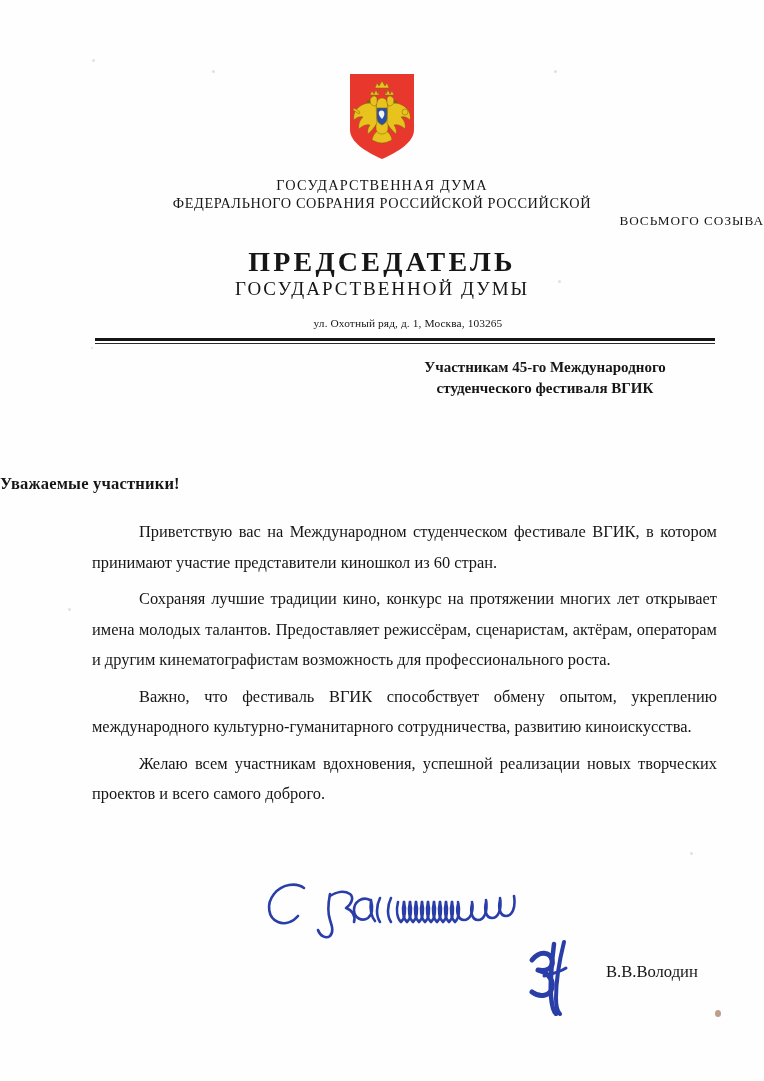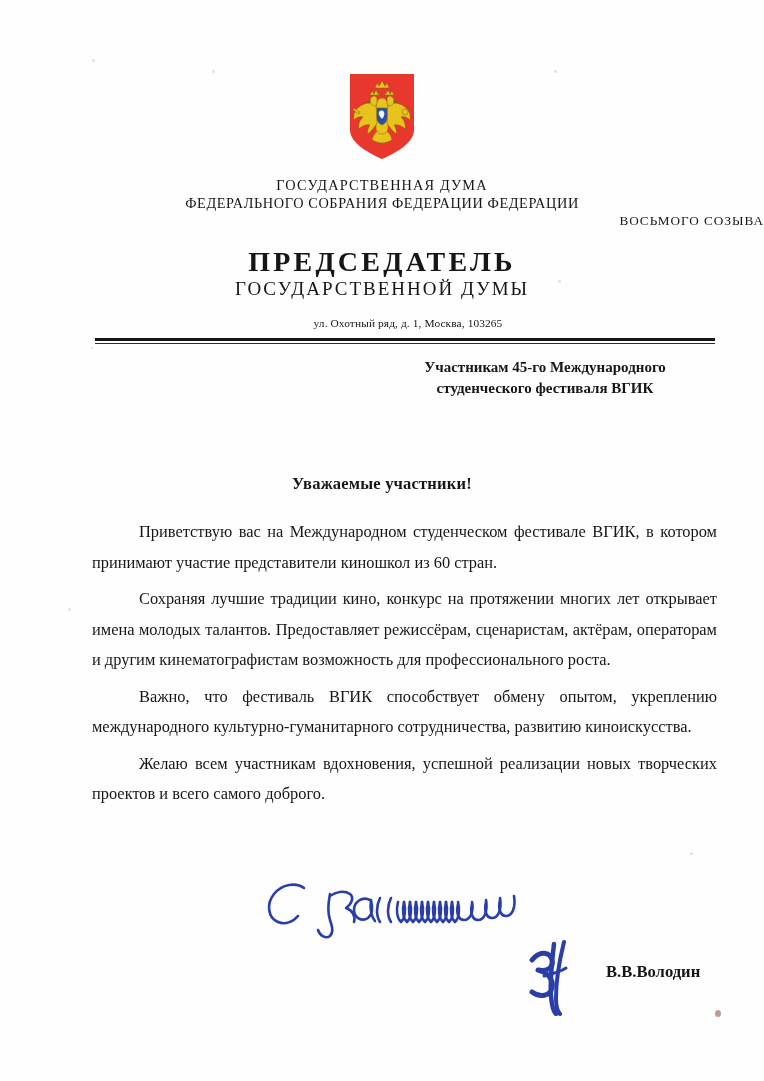--- a/index.html
+++ b/index.html
@@ -129,21 +129,20 @@
     font-size: 16.3px;
     line-height: 1.4;
   }
 
   
   .salutation {
     position: absolute;
     top: 474px;
     left: 0;
     width: 764px;
-    text-align: center;
     font-size: 16.5px;
     font-weight: bold;
     letter-spacing: 0.2px;
   }
 
   
   .body {
     position: absolute;
     top: 517px;
     left: 92px;
@@ -174,21 +173,20 @@
     left: 520px;
     width: 70px;
     height: 78px;
   }
   .sig-name {
     position: absolute;
     top: 962px;
     left: 606px;
     font-size: 16.6px;
     white-space: nowrap;
-    font-weight: bold;
   }
 
   
   .speck {
     position: absolute;
     background: #b08d78;
     border-radius: 50%;
     opacity: 0.85;
   }
   .speck-gray {
@@ -237,21 +235,21 @@
         </g>
 
         <path d="M29,36 H39 V46 C39,50 36,52 34,53 C32,52 29,50 29,46 Z" fill="#2a4fa8" stroke="#7a6412" stroke-width="0.6"></path>
         <path d="M31,40 C32,38 35,38 36,40 C37,42 36,45 34,47 C32,45 30,42 31,40 Z" fill="#f2f2f2"></path>
       </svg>
     </div>
   </div>
 
   <div class="letterhead">
     <div class="lh-line1">ГОСУДАРСТВЕННАЯ  ДУМА</div>
-    <div class="lh-line2">ФЕДЕРАЛЬНОГО СОБРАНИЯ ФЕДЕРАЦИИ ФЕДЕРАЦИИ</div>
+    <div class="lh-line2">ФЕДЕРАЛЬНОГО СОБРАНИЯ РОССИЙСКОЙ РОССИЙСКОЙ</div>
     <div class="lh-line3">ВОСЬМОГО  СОЗЫВА</div>
   </div>
 
   <div class="org-title">
     <div class="t1">ПРЕДСЕДАТЕЛЬ</div>
     <div class="t2">ГОСУДАРСТВЕННОЙ  ДУМЫ</div>
   </div>
 
   <div class="address">ул. Охотный ряд, д. 1, Москва, 103265</div>
 

